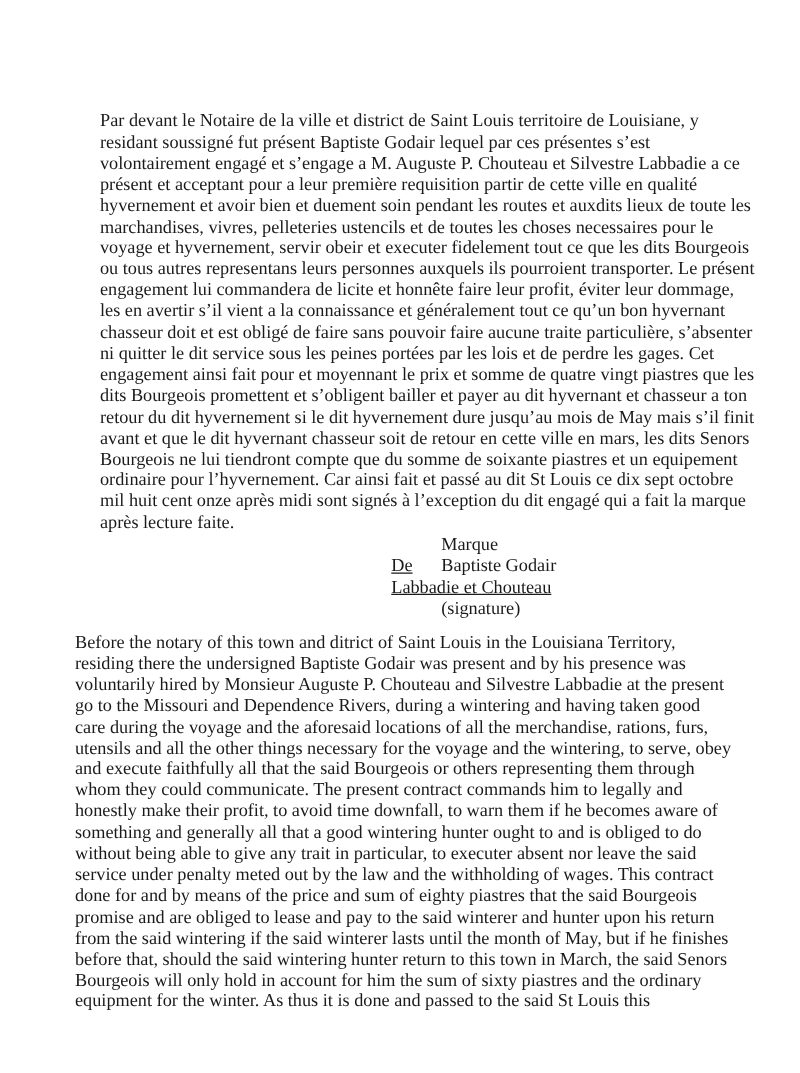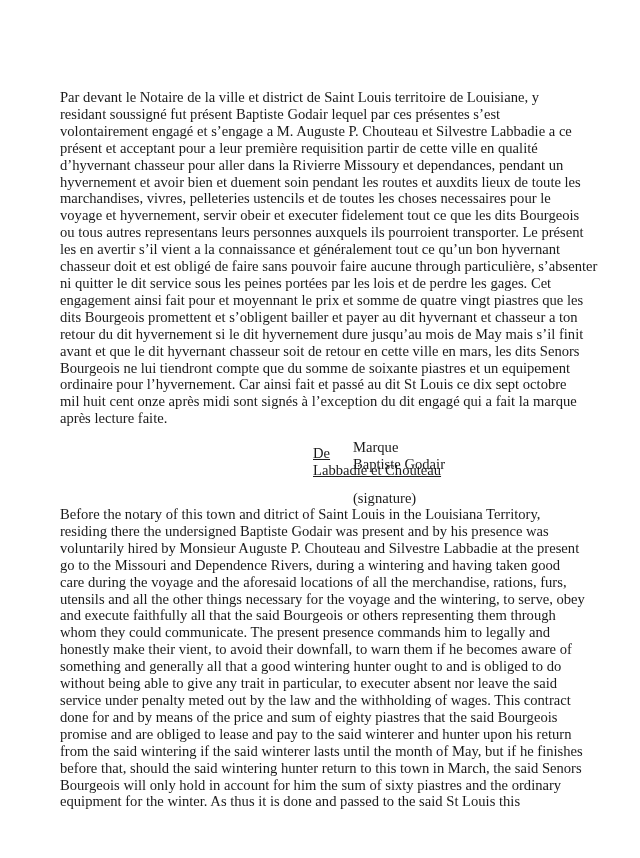--- a/index.html
+++ b/index.html
@@ -29,55 +29,55 @@
       width: 538px;
       font-size: 14.6px;
       line-height: 16.9px;
       margin: 0;
       white-space: normal;
     }
     .para .ln {
       display: block;
       white-space: nowrap;
     }
-    #french-paragraph { top: 89px; }
+    #french-paragraph { top: 89px; margin-left: 20px; }
     #english-paragraph { top: 506px; }
 
     .signature-block {
       position: absolute;
       left: 313px;
       top: 428px;
       font-size: 14.6px;
       line-height: 16.9px;
     }
     .sig-row {
       position: relative;
       height: 16.9px;
       white-space: nowrap;
     }
-    .sig-indent { position: absolute; left: 40px; margin-top: 11px; }
+    .sig-indent { position: absolute; left: 40px; }
     .sig-left { position: absolute; left: 0; text-decoration: underline; }
   </style>
 </head>
 <body>
 
 <div class="page">
 
   <p class="para" id="french-paragraph">
     <span class="ln">Par devant le Notaire de la ville et district de Saint Louis territoire de Louisiane, y</span>
     <span class="ln">residant soussigné fut présent Baptiste Godair lequel par ces présentes s’est</span>
     <span class="ln">volontairement engagé et s’engage a M. Auguste P. Chouteau et Silvestre Labbadie a ce</span>
     <span class="ln">présent et acceptant pour a leur première requisition partir de cette ville en qualité</span>
-    <span class="ln">d’hyvernant chasseur pour aller dans la Rivierre Missoury et dependances, pendant un</span>
     <span class="ln">hyvernement et avoir bien et duement soin pendant les routes et auxdits lieux de toute les</span>
     <span class="ln">marchandises, vivres, pelleteries ustencils et de toutes les choses necessaires pour le</span>
     <span class="ln">voyage et hyvernement, servir obeir et executer fidelement tout ce que les dits Bourgeois</span>
     <span class="ln">ou tous autres representans leurs personnes auxquels ils pourroient transporter. Le présent</span>
+    <span class="ln">engagement lui commandera de licite et honnête faire leur profit, éviter leur dommage,</span>
     <span class="ln">les en avertir s’il vient a la connaissance et généralement tout ce qu’un bon hyvernant</span>
-    <span class="ln">chasseur doit et est obligé de faire sans pouvoir faire aucune through particulière, s’absenter</span>
+    <span class="ln">chasseur doit et est obligé de faire sans pouvoir faire aucune traite particulière, s’absenter</span>
     <span class="ln">ni quitter le dit service sous les peines portées par les lois et de perdre les gages. Cet</span>
     <span class="ln">engagement ainsi fait pour et moyennant le prix et somme de quatre vingt piastres que les</span>
     <span class="ln">dits Bourgeois promettent et s’obligent bailler et payer au dit hyvernant et chasseur a ton</span>
     <span class="ln">retour du dit hyvernement si le dit hyvernement dure jusqu’au mois de May mais s’il finit</span>
     <span class="ln">avant et que le dit hyvernant chasseur soit de retour en cette ville en mars, les dits Senors</span>
     <span class="ln">Bourgeois ne lui tiendront compte que du somme de soixante piastres et un equipement</span>
     <span class="ln">ordinaire pour l’hyvernement.  Car ainsi fait et passé au dit St Louis ce dix sept octobre</span>
     <span class="ln">mil huit cent onze après midi sont signés à l’exception du dit engagé qui a fait la marque</span>
     <span class="ln">après lecture faite.</span>
   </p>
@@ -99,22 +99,22 @@
   </div>
 
   <p class="para" id="english-paragraph">
     <span class="ln">Before the notary of this town and ditrict of Saint Louis in the Louisiana Territory,</span>
     <span class="ln">residing there the undersigned Baptiste Godair was present and by his presence was</span>
     <span class="ln">voluntarily hired by Monsieur Auguste P. Chouteau and Silvestre Labbadie at the present</span>
     <span class="ln">go to the Missouri and Dependence Rivers, during a wintering and having taken good</span>
     <span class="ln">care during the voyage and the aforesaid locations of all the merchandise, rations, furs,</span>
     <span class="ln">utensils and all the other things necessary for the voyage and the wintering, to serve, obey</span>
     <span class="ln">and execute faithfully all that the said Bourgeois or others representing them through</span>
-    <span class="ln">whom they could communicate.  The present presence commands him to legally and</span>
-    <span class="ln">honestly make their vient, to avoid their downfall, to warn them if he becomes aware of</span>
+    <span class="ln">whom they could communicate.  The present contract commands him to legally and</span>
+    <span class="ln">honestly make their profit, to avoid time downfall, to warn them if he becomes aware of</span>
     <span class="ln">something and generally all that a good wintering hunter ought to and is obliged to do</span>
     <span class="ln">without being able to give any trait in particular, to executer absent nor leave the said</span>
     <span class="ln">service under penalty meted out by the law and the withholding of wages.  This contract</span>
     <span class="ln">done for and by means of the price and sum of eighty piastres that the said Bourgeois</span>
     <span class="ln">promise and are obliged to lease and pay to the said winterer and hunter upon his return</span>
     <span class="ln">from the said wintering if the said winterer lasts until the month of May, but if he finishes</span>
     <span class="ln">before that, should the said wintering hunter return to this town in March, the said Senors</span>
     <span class="ln">Bourgeois will only hold in account for him the sum of sixty piastres and the ordinary</span>
     <span class="ln">equipment for the winter.  As thus it is done and passed to the said St Louis this</span>
   </p>

